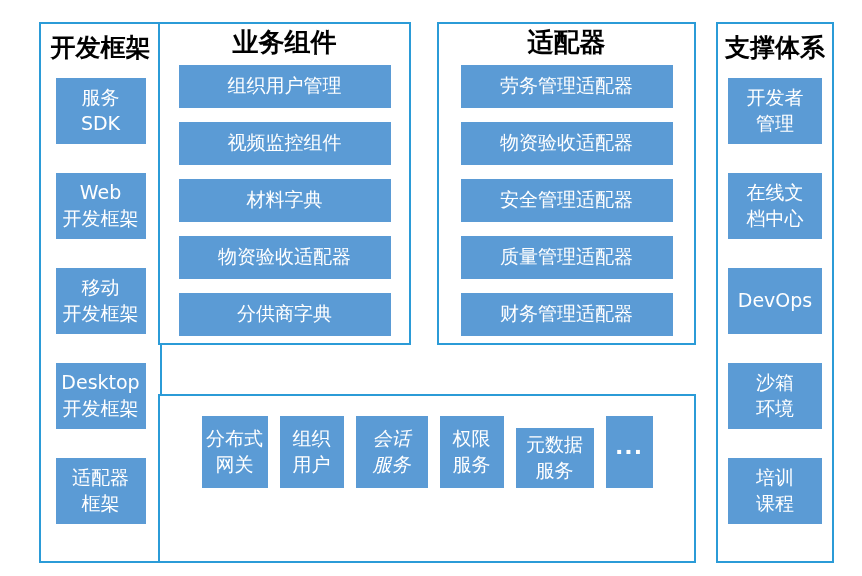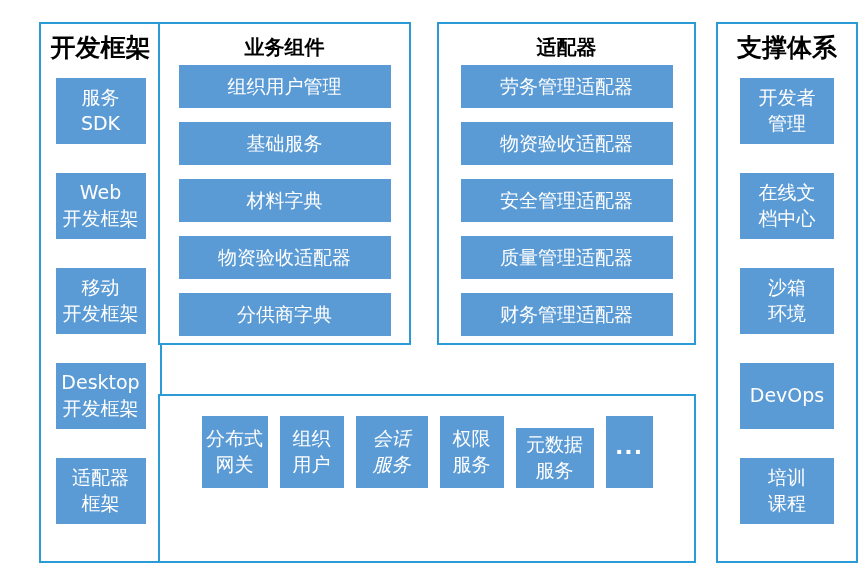--- a/index.html
+++ b/index.html
@@ -10,24 +10,24 @@
     --title-text:#000000;
   }
   html,body{margin:0;padding:0;background:var(--background);}
   body{font-family:"DejaVu Sans","Liberation Sans",sans-serif;}
   .canvas{position:relative;width:862px;height:576px;background:var(--background);overflow:hidden;}
   .panel{position:absolute;border:2px solid var(--container-border);background:var(--background);box-sizing:border-box;}
   #panel-dev{left:14px;top:22px;width:123px;height:541px;margin-left:25px;}
   #panel-biz{left:158px;top:22px;width:253px;height:323px;}
   #panel-adapter{left:437px;top:22px;width:259px;height:323px;}
   #panel-base{left:158px;top:394px;width:538px;height:169px;}
-  #panel-support{left:716px;top:22px;width:142px;height:541px;}
+  #panel-support{left:716px;top:22px;width:118px;height:541px;}
   .panel-title{margin:0;text-align:center;font-weight:bold;color:var(--title-text);}
   .side-title{font-size:25px;margin-top:8px;line-height:1.3;}
-  .mid-title{font-size:20px;margin-top:10px;line-height:1.3;}
+  .mid-title{font-size:26px;margin-top:2px;line-height:1.3;}
   .vstack{display:flex;flex-direction:column;align-items:center;gap:29px;margin-top:13px;}
   .mid-stack{display:flex;flex-direction:column;align-items:center;gap:14px;margin-top:5px;}
   .node{background:var(--box-fill);color:var(--box-text);display:flex;align-items:center;justify-content:center;
         text-align:center;white-space:pre-line;box-sizing:border-box;}
   .side-box{width:90px;min-height:66px;font-size:19px;line-height:1.35;}
   #panel-support .side-box{width:94px;}
   .wide-box{width:212px;height:43px;font-size:19px;}
   .hrow{display:flex;justify-content:center;align-items:stretch;gap:12px;margin-top:20px;height:72px;}
   .base-box{font-size:19px;line-height:1.35;}
   .w1{width:66px;} .w2{width:64px;} .w3{width:72px;font-style:italic;} .w4{width:64px;} .w5{width:78px;margin-top:12px;} .w6{width:47px;font-size:22px;font-weight:bold;letter-spacing:1px;}
@@ -50,21 +50,21 @@
 开发框架</div>
       <div class="node side-box">适配器
 框架</div>
     </div>
   </section>
 
   <section class="panel" id="panel-biz">
     <h2 class="panel-title mid-title">业务组件</h2>
     <div class="mid-stack">
       <div class="node wide-box">组织用户管理</div>
-      <div class="node wide-box">基础服务</div>
+      <div class="node wide-box">视频监控组件</div>
       <div class="node wide-box">材料字典</div>
       <div class="node wide-box">物资验收适配器</div>
       <div class="node wide-box">分供商字典</div>
     </div>
   </section>
 
   <section class="panel" id="panel-adapter">
     <h2 class="panel-title mid-title">适配器</h2>
     <div class="mid-stack">
       <div class="node wide-box">劳务管理适配器</div>
@@ -91,21 +91,21 @@
     </div>
   </section>
 
   <section class="panel" id="panel-support">
     <h2 class="panel-title side-title">支撑体系</h2>
     <div class="vstack">
       <div class="node side-box">开发者
 管理</div>
       <div class="node side-box">在线文
 档中心</div>
+      <div class="node side-box">DevOps</div>
       <div class="node side-box">沙箱
 环境</div>
-      <div class="node side-box">DevOps</div>
       <div class="node side-box">培训
 课程</div>
     </div>
   </section>
 
 </div>
 
 </body></html>

